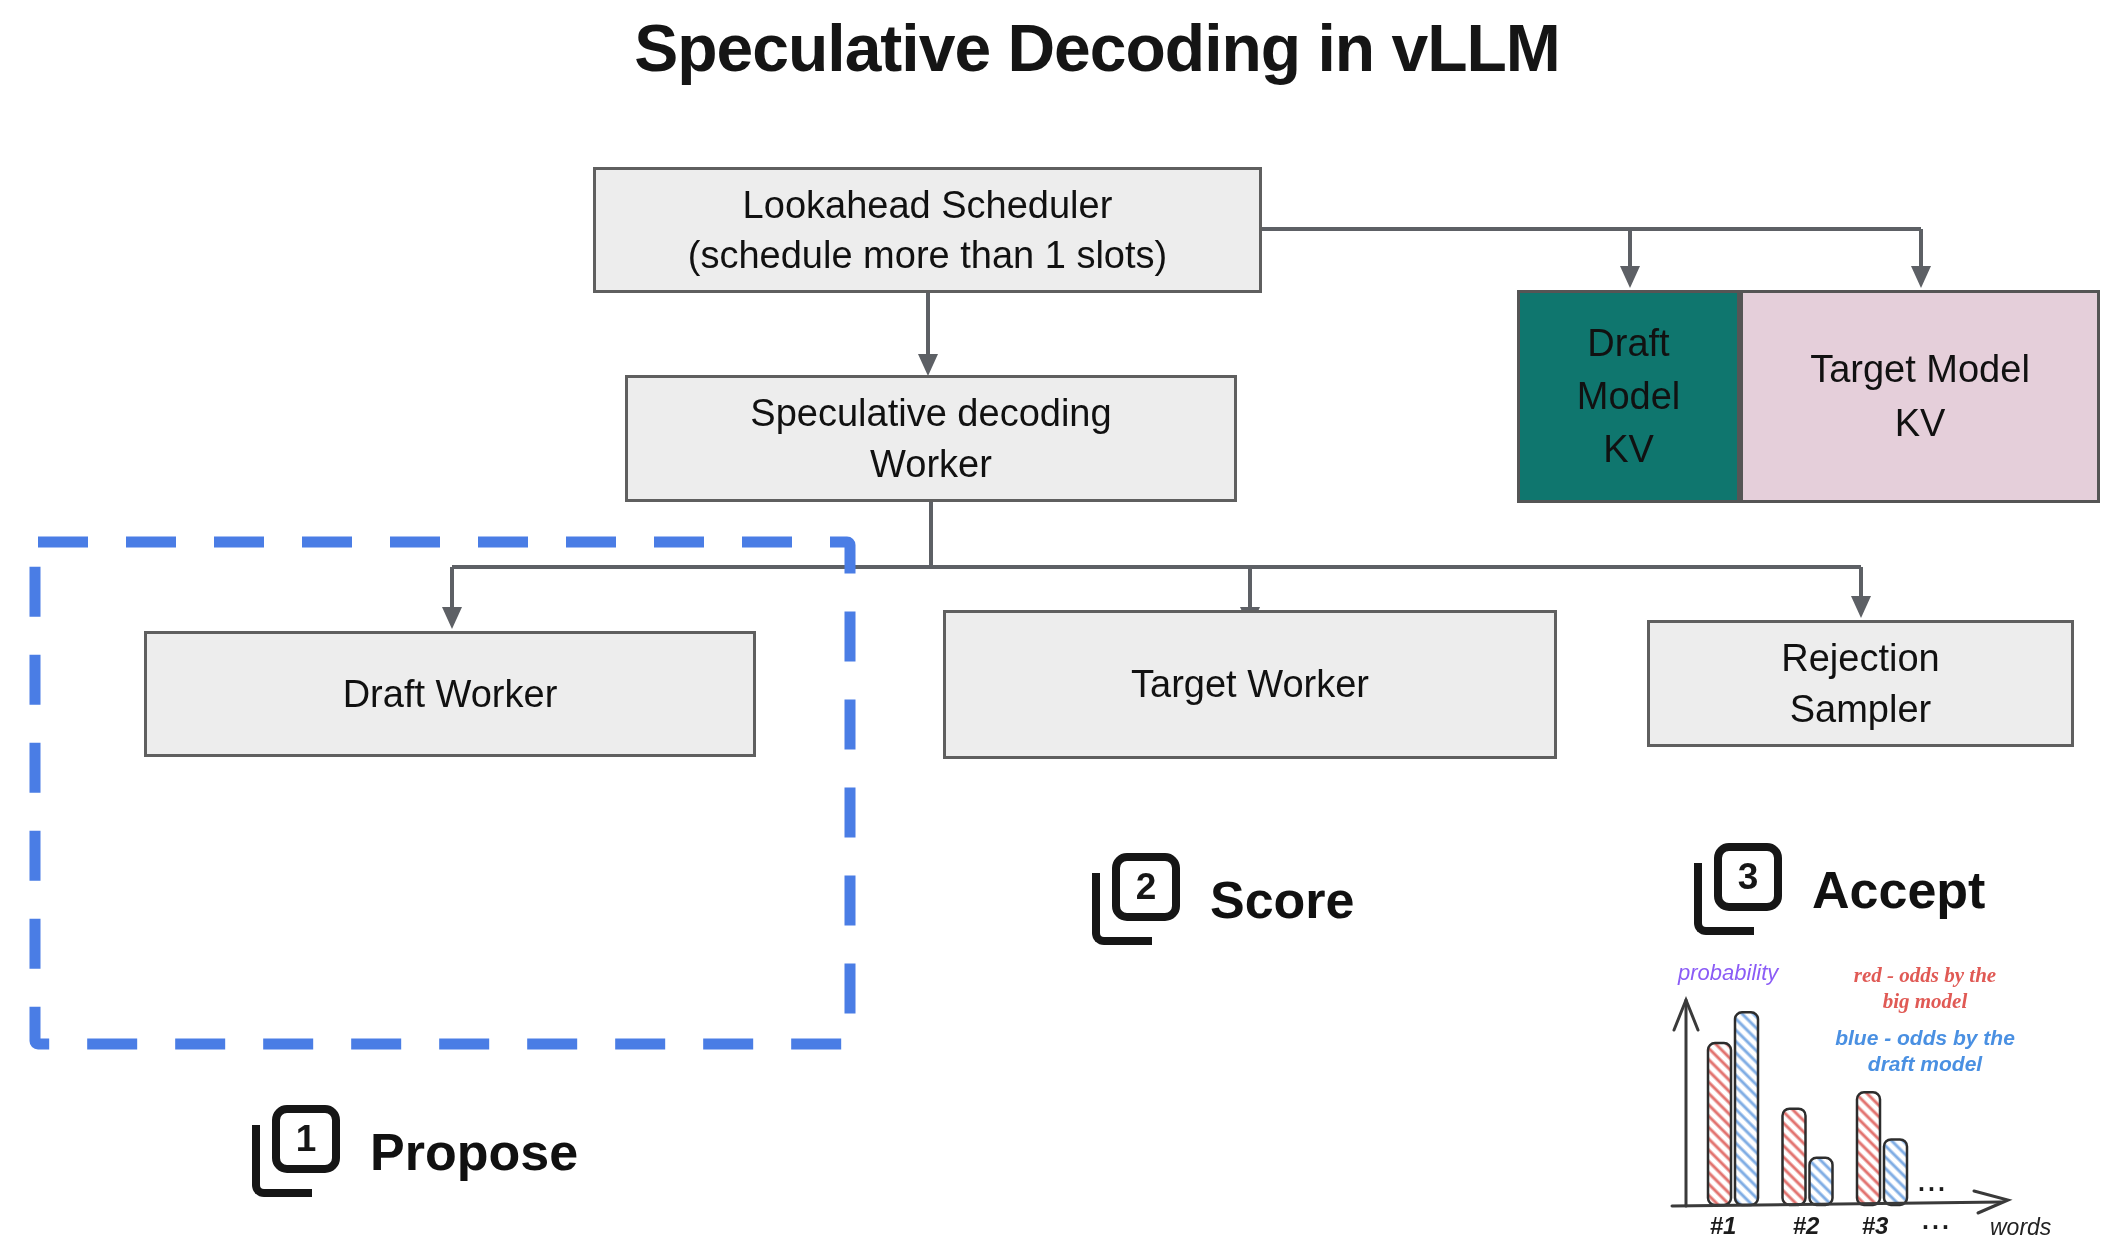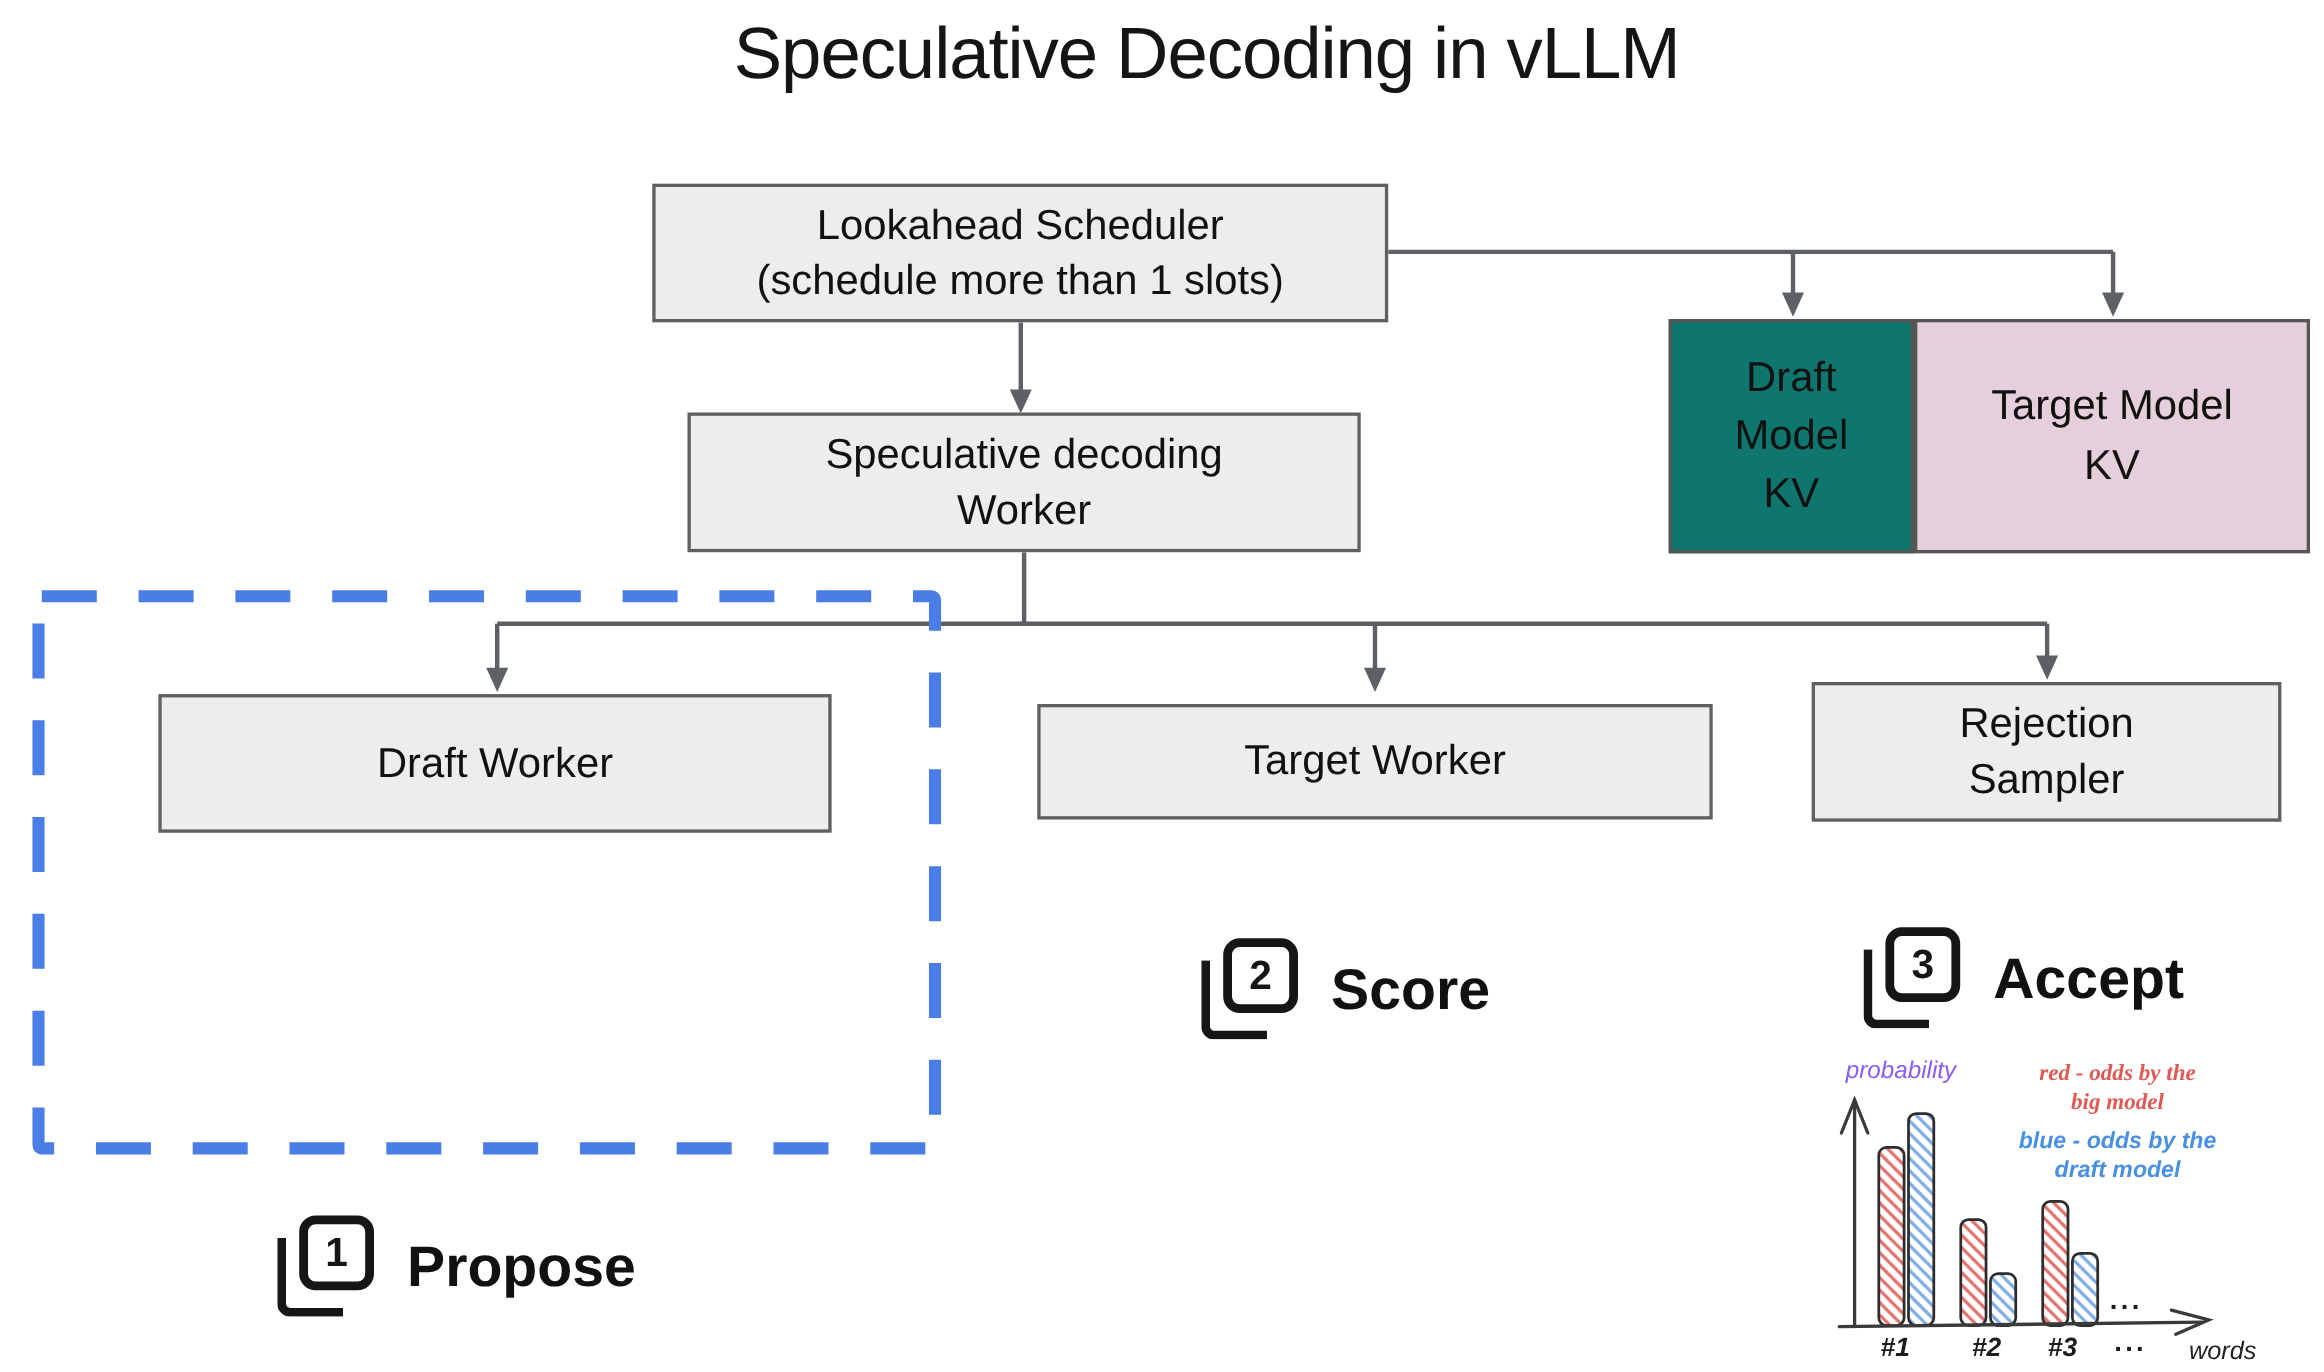--- a/index.html
+++ b/index.html
@@ -2,21 +2,21 @@
 <html><head>
 <meta charset="utf-8">
 <style>
   html,body{margin:0;padding:0;background:#ffffff;}
   .stage{
     position:relative;width:2113px;height:1247px;background:#ffffff;overflow:hidden;
     font-family:"Liberation Sans", sans-serif;color:#141414;
   }
   .title{
     position:absolute;left:82px;top:10px;width:2030px;text-align:center;
-    font-size:66px;font-weight:400;letter-spacing:-1px;color:#151515;
+    font-size:66px;font-weight:700;letter-spacing:-1px;color:#151515;
   }
   svg.overlay{position:absolute;left:0;top:0;pointer-events:none;}
   .gbox{
     position:absolute;background:#ededed;border:3px solid #5f5f5f;box-sizing:border-box;
     display:flex;align-items:center;justify-content:center;text-align:center;
     font-size:38px;line-height:1.32;color:#111;white-space:pre-line;font-weight:400;
   }
   .kv{border:3px solid #555;}
   .notes{
     position:absolute;left:35px;top:797px;width:820px;text-align:center;
@@ -87,21 +87,21 @@
 
   <div class="gbox kv" style="left: 1517px; top: 290px; width: 223px; height: 213px; line-height: 1.4; background: #0f766e;">Draft
 Model
 KV</div>
 
   <div class="gbox kv" style="left: 1740px; top: 290px; width: 360px; height: 213px; line-height: 1.4; background: rgb(229, 207, 218);">Target Model
 KV</div>
 
   <div class="gbox" style="left:144px;top:631px;width:612px;height:126px;">Draft Worker</div>
 
-  <div class="gbox" style="left:943px;top:640px;width:614px;height:105px;">Target Worker</div>
+  <div class="gbox" style="left:943px;top:610px;width:614px;height:149px;">Target Worker</div>
 
   <div class="gbox" style="left:1647px;top:620px;width:427px;height:127px;">Rejection
 Sampler</div>
 
 
   <div class="step" style="left:252px;top:1105px;">
     <div class="step-icon">
       <div class="back"></div>
       <div class="front">1</div>
     </div>

